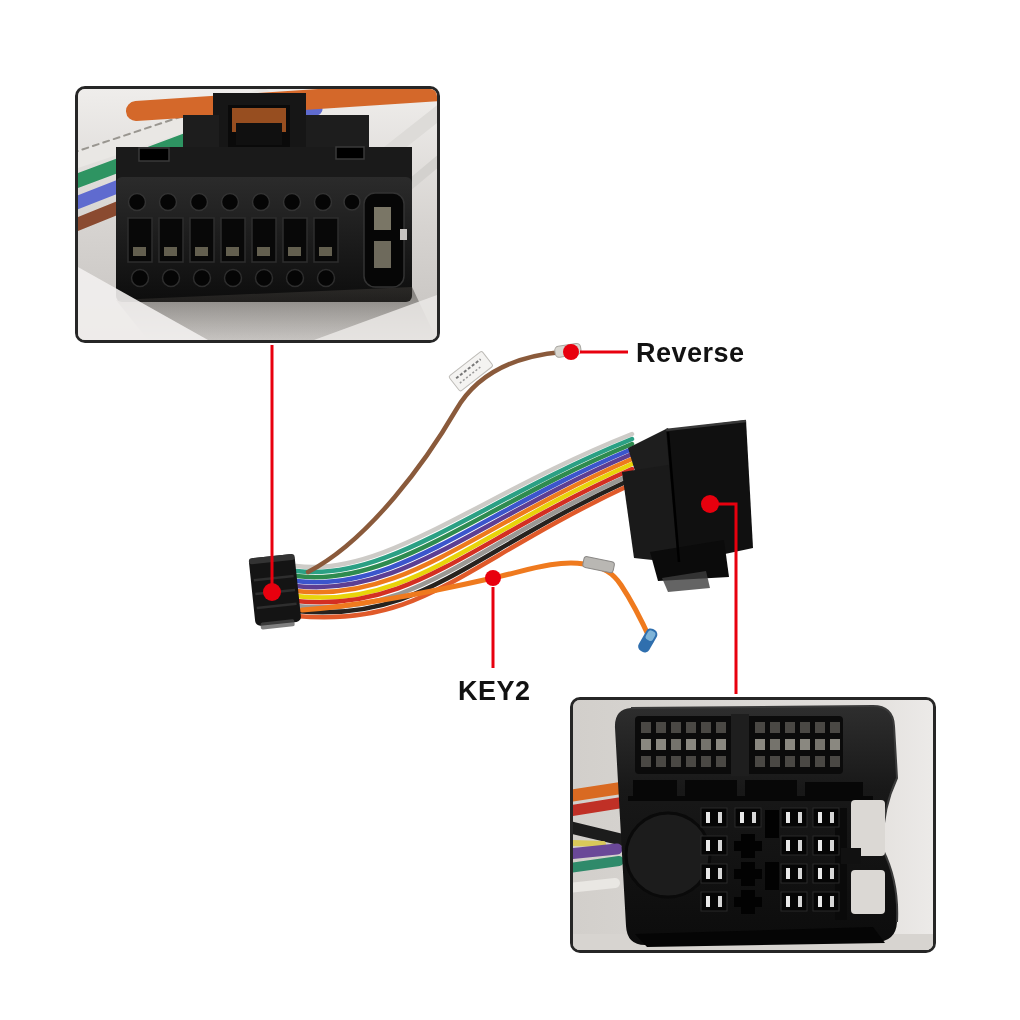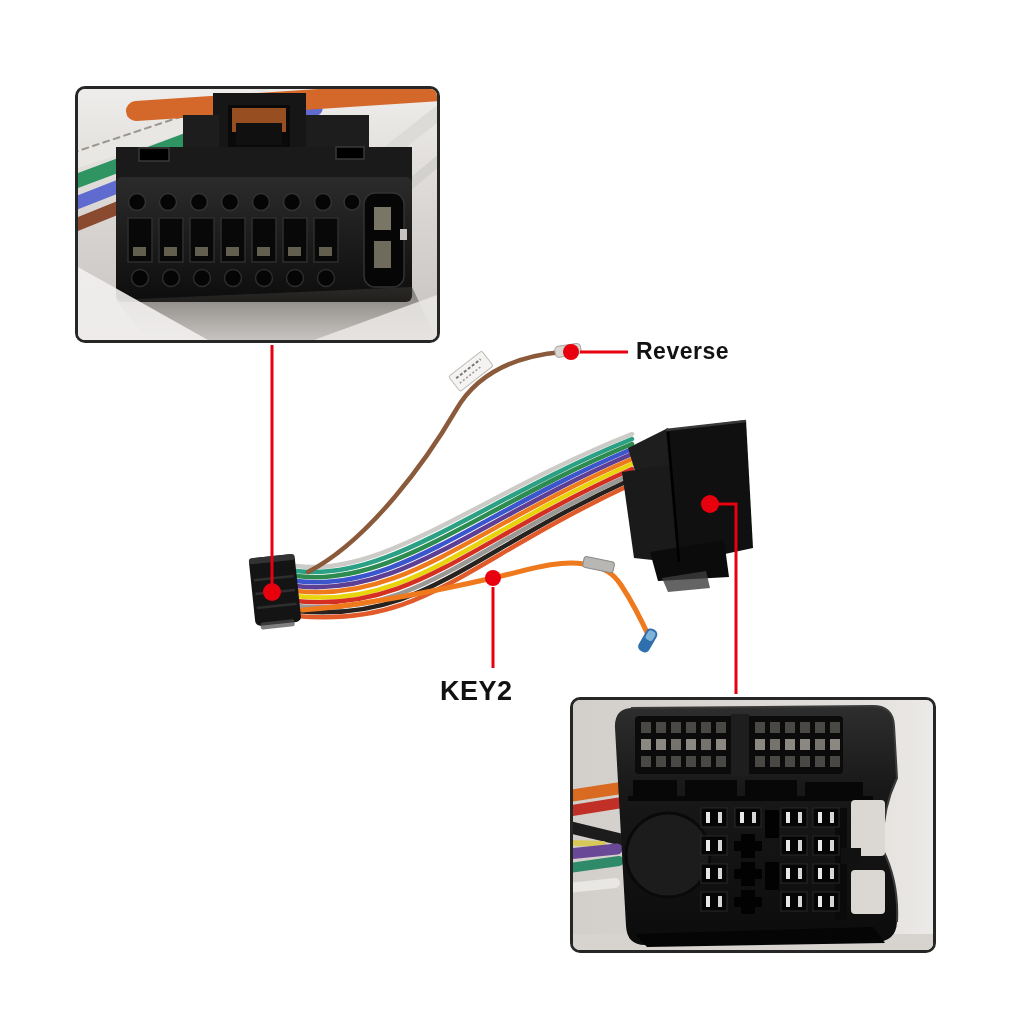--- a/index.html
+++ b/index.html
@@ -23,22 +23,22 @@
   #inset-tl{left:75px;top:86px;width:365px;height:257px;}
   #inset-br{left:570px;top:697px;width:366px;height:256px;}
   #main-art{position:absolute;left:0;top:0;width:1020px;height:1020px;}
   .callout-label{
     position:absolute;
     font-weight:bold;
     color:#121212;
     white-space:nowrap;
     letter-spacing:.5px;
   }
-  #label-reverse{left:636px;top:338px;font-size:23px;}
-  #label-key2{left:440px;top:676px;font-size:27px;}
+  #label-reverse{left:636px;top:338px;font-size:27px;}
+  #label-key2{left:458px;top:676px;font-size:27px;}
 </style>
 </head>
 <body>
 
 <div class="stage">
 
   <div class="inset" id="inset-tl">
     <svg viewBox="0 0 359 251" preserveAspectRatio="none">
       <defs>
         <linearGradient id="tlbg" x1="0" y1="0" x2="0" y2="1">

